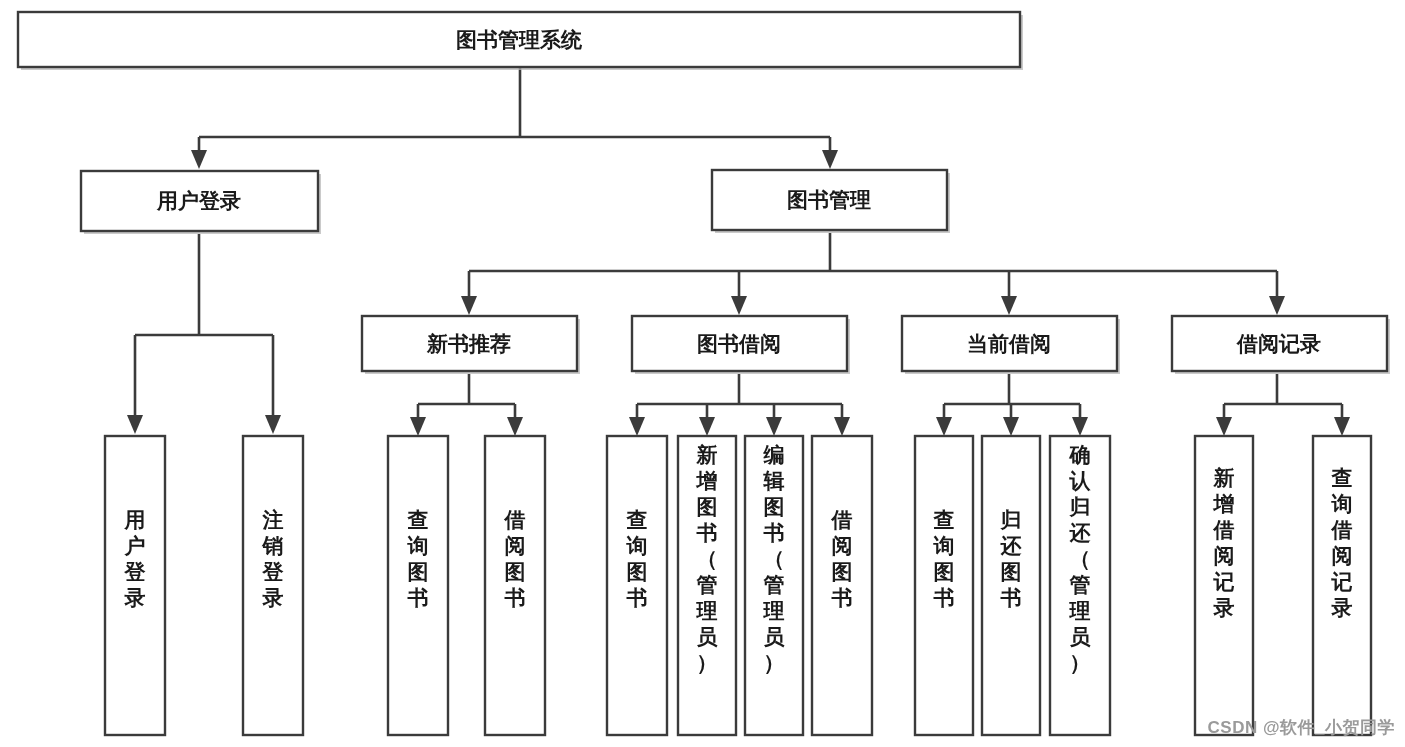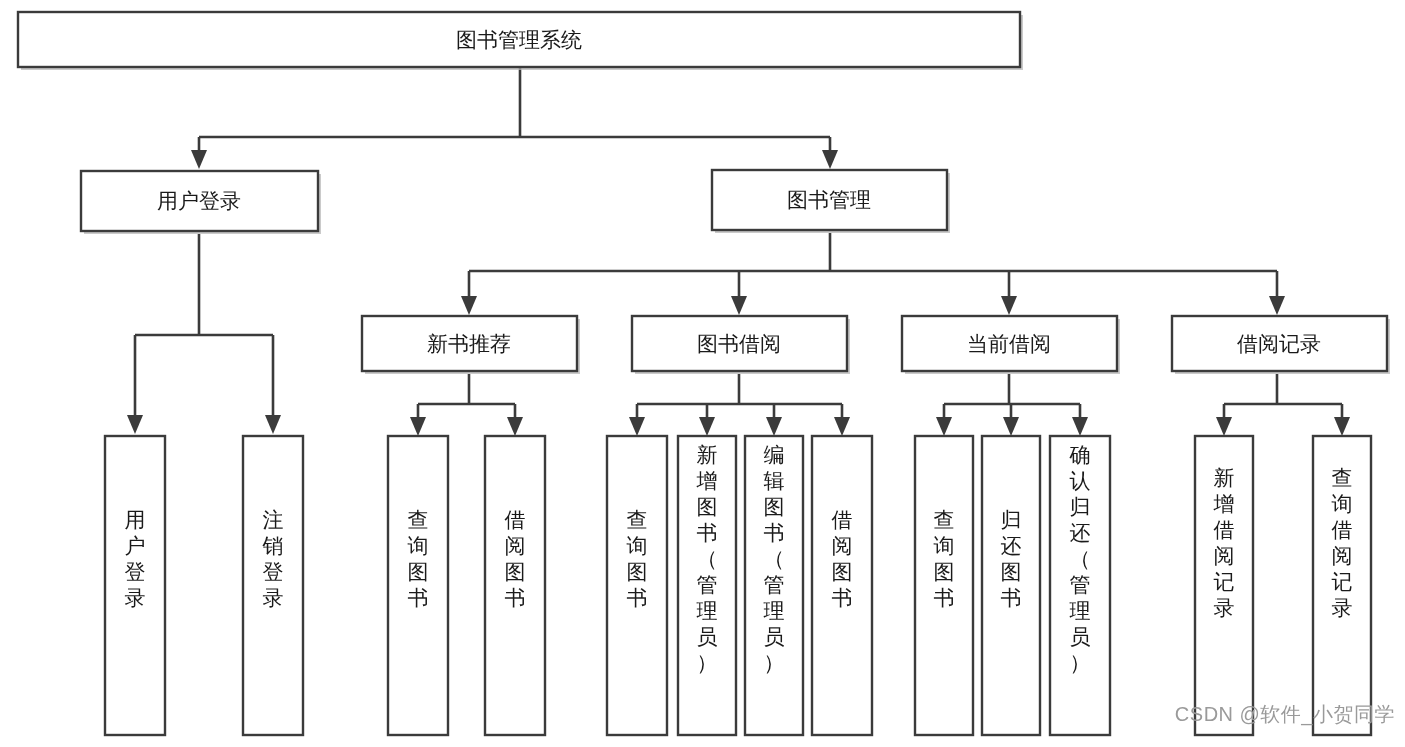--- a/index.html
+++ b/index.html
@@ -11,20 +11,21 @@
     width: 1405px;
     height: 747px;
     font-family: "Liberation Sans", "DejaVu Sans", sans-serif;
     overflow: hidden;
   }
   #diagram-root {
     position: relative;
     width: 1405px;
     height: 747px;
     background: #ffffff;
+    font-weight: bold;
   }
   svg.diagram-canvas {
     position: absolute;
     top: 0;
     left: 0;
     width: 1405px;
     height: 747px;
   }
   .node-rect {
     fill: #ffffff;
@@ -53,23 +54,23 @@
   }
   .node-label-v {
     font-family: "Liberation Sans", "DejaVu Sans", sans-serif;
     font-size: 21px;
     fill: #1a1a1a;
     text-anchor: middle;
   }
   .watermark {
     position: absolute;
     right: 10px;
-    bottom: 19px;
-    font-family: "Liberation Sans", "DejaVu Sans", sans-serif;
-    font-size: 20px;
+    bottom: 8px;
+    font-family: "Liberation Sans", "DejaVu Sans", sans-serif;
+    font-size: 17px;
     color: #9a9a9a;
     white-space: nowrap;
     letter-spacing: 0.5px;
   }
 </style>
 </head>
 <body>
 
 <div id="diagram-root">
 

